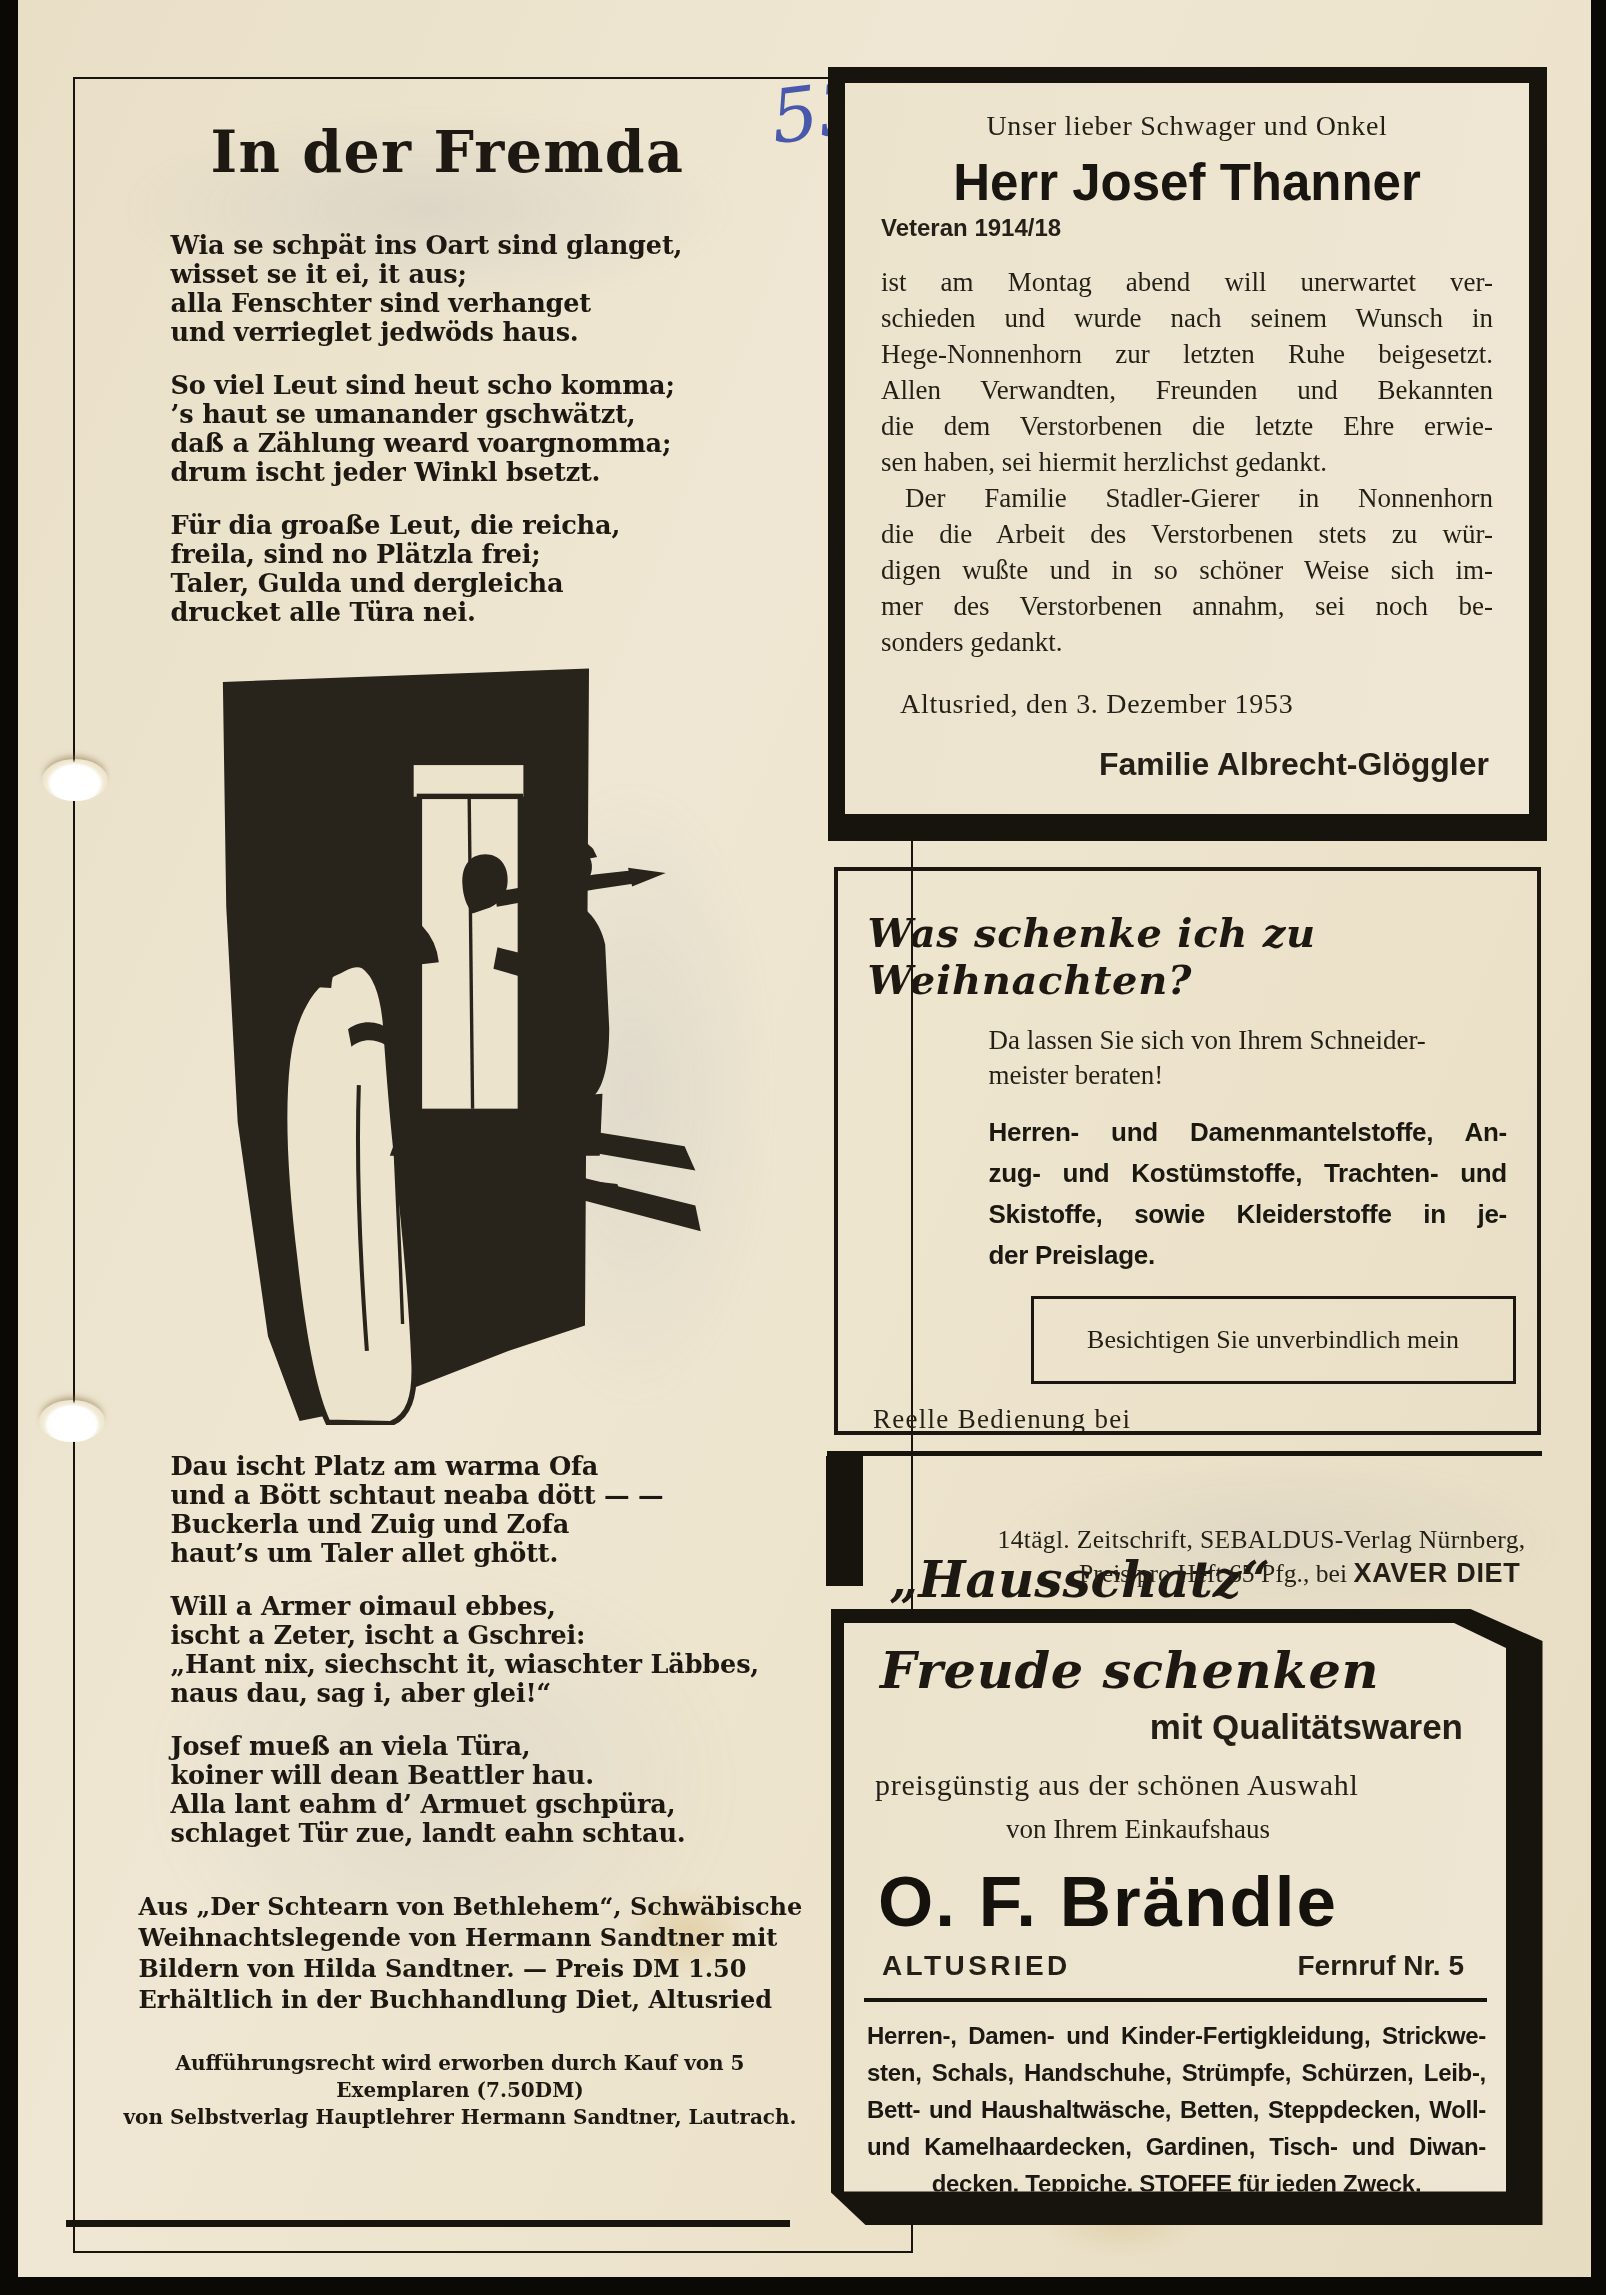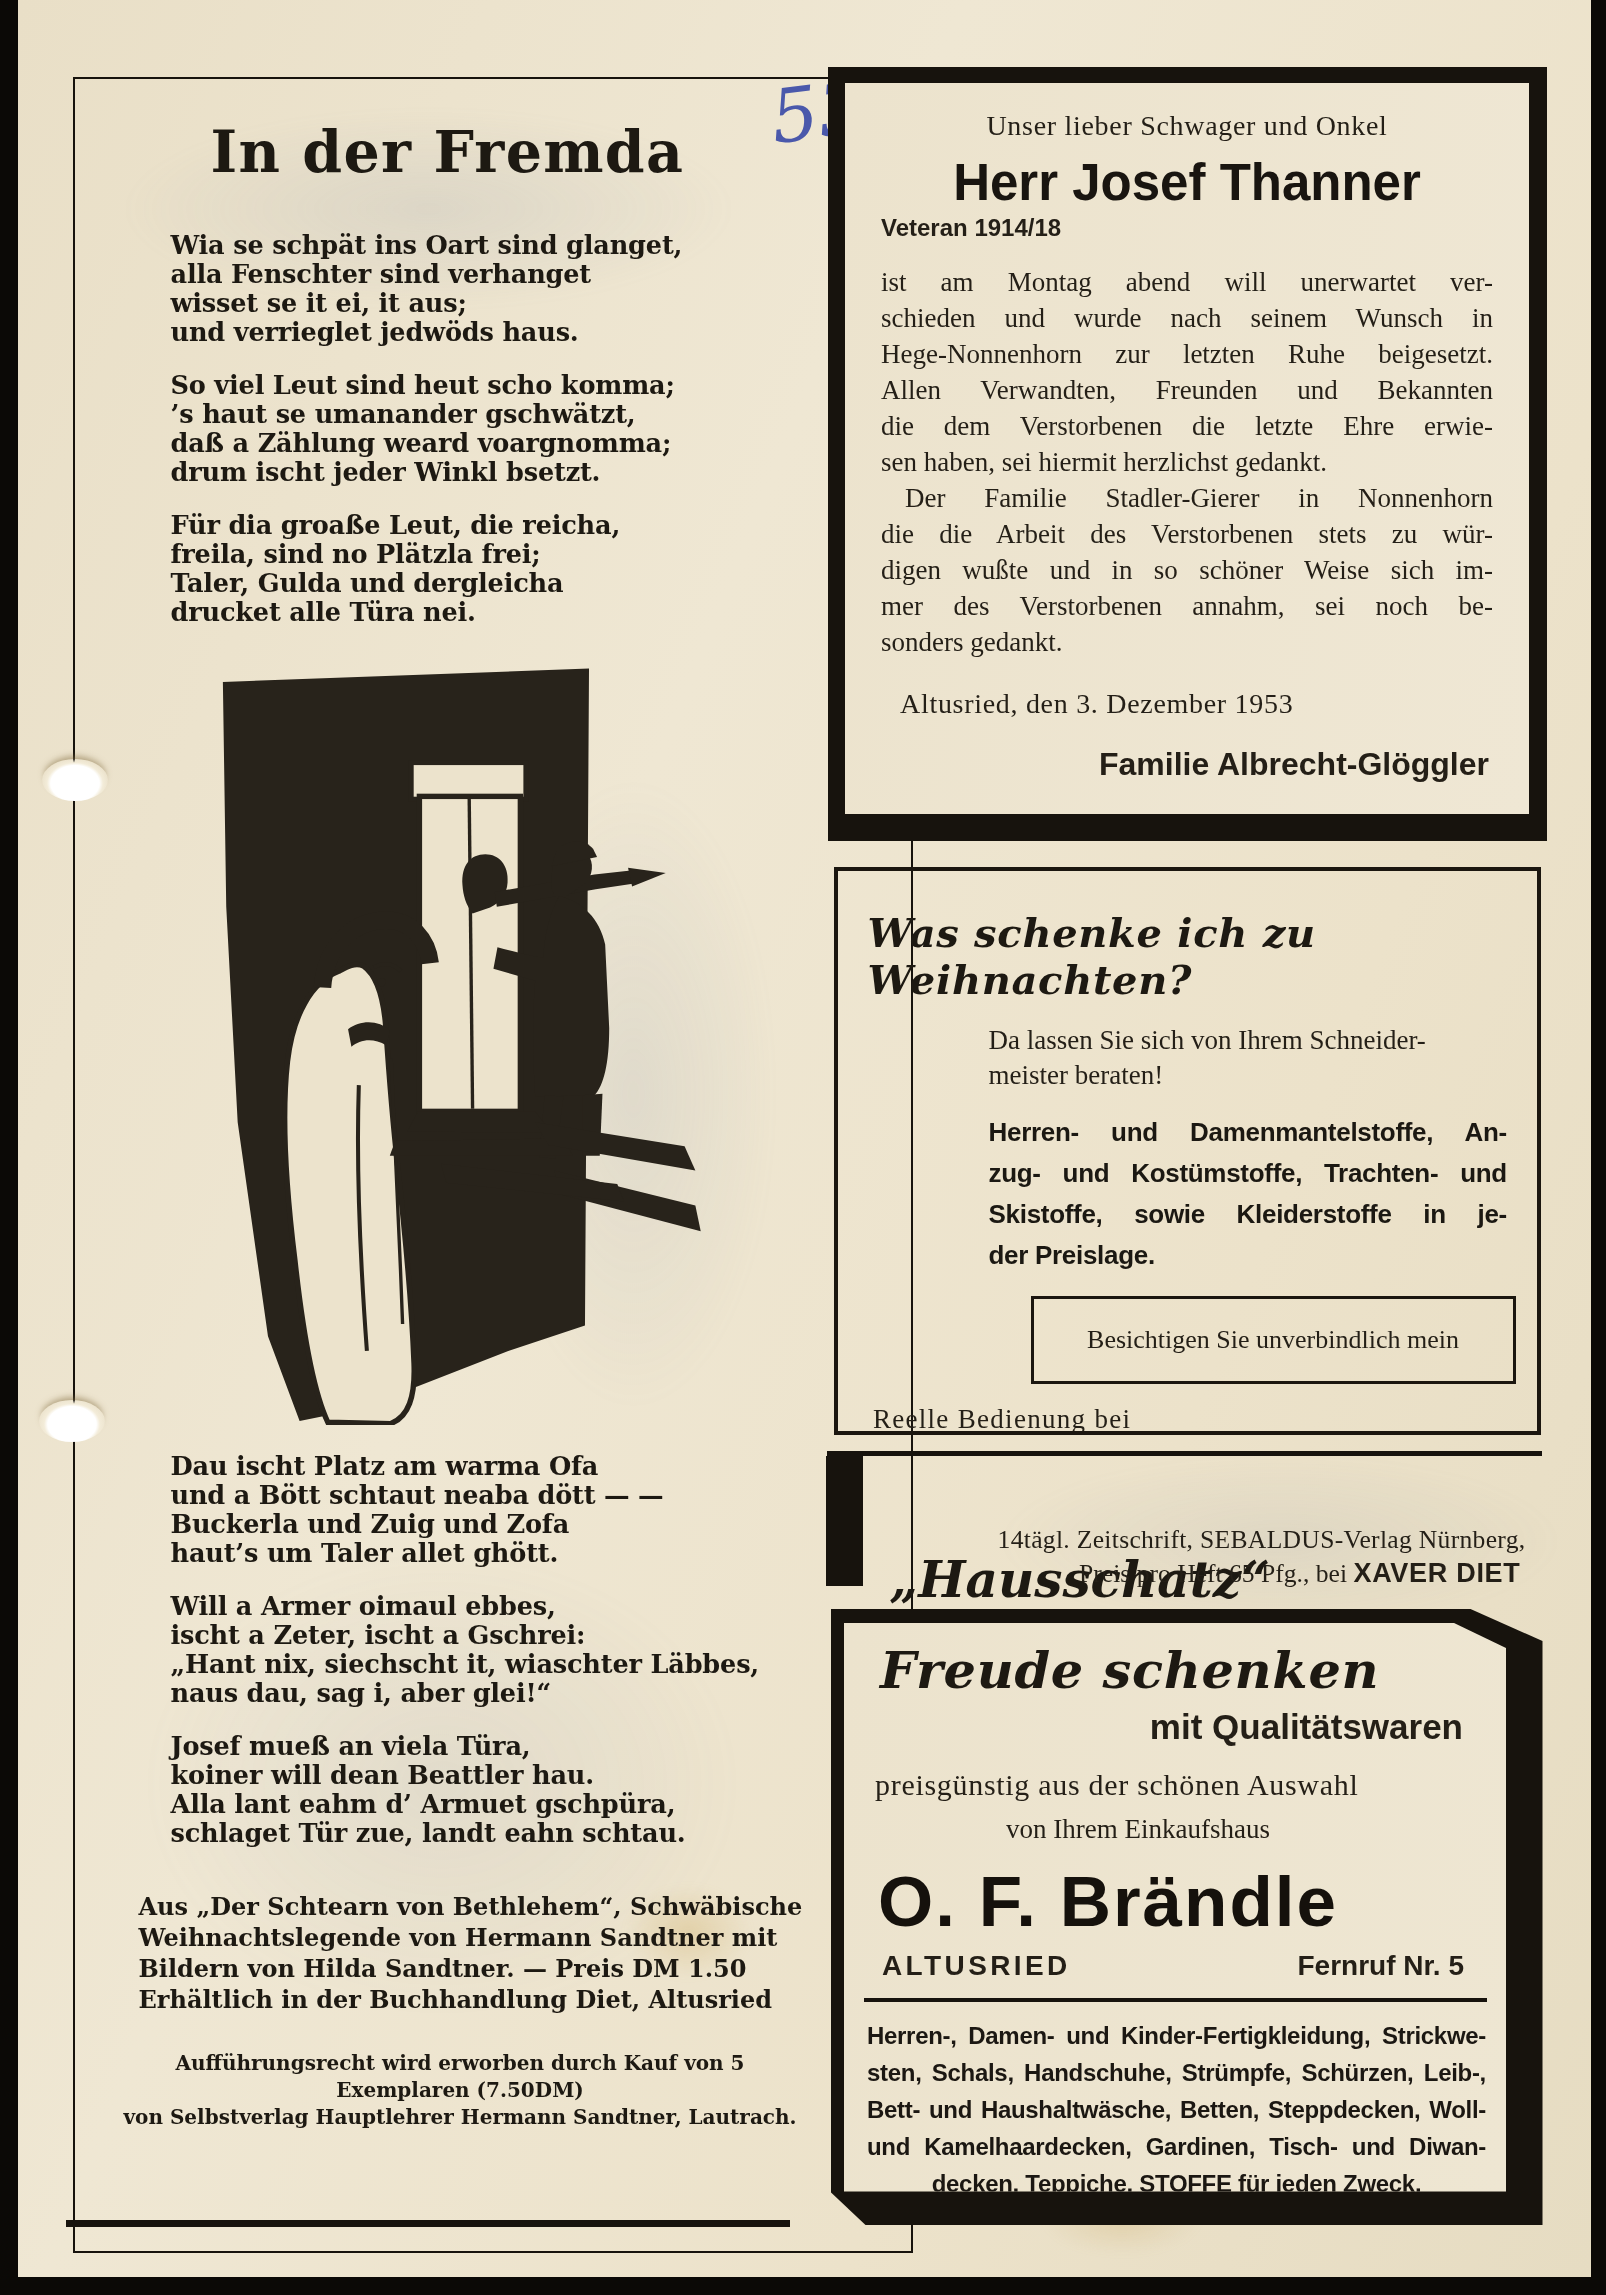--- a/index.html
+++ b/index.html
@@ -116,22 +116,22 @@
   <div class="stain" style="left:606px;top:1885px;width:128px;height:94px;background:radial-gradient(ellipse,rgba(196,158,72,0.28),transparent 70%);"></div>
   <div class="stain" style="left:1023px;top:2181px;width:162px;height:74px;background:radial-gradient(ellipse,rgba(192,152,66,0.22),transparent 70%);"></div>
   <div class="stain" style="left:1427px;top:289px;width:61px;height:40px;background:radial-gradient(ellipse,rgba(170,120,50,0.5),transparent 70%);"></div>
 
   <div class="poem-box">
     <div class="poem-title">In der Fremda</div>
 
     <div class="stanzas1">
       <div class="stanza">
         <div class="pline">Wia se schpät ins Oart sind glanget,</div>
+        <div class="pline">wisset se it ei, it aus;</div>
         <div class="pline">alla Fenschter sind verhanget</div>
-        <div class="pline">wisset se it ei, it aus;</div>
         <div class="pline">und verrieglet jedwöds haus.</div>
       </div>
       <div class="stanza">
         <div class="pline">So viel Leut sind heut scho komma;</div>
         <div class="pline">’s haut se umanander gschwätzt,</div>
         <div class="pline">daß a Zählung weard voargnomma;</div>
         <div class="pline">drum ischt jeder Winkl bsetzt.</div>
       </div>
       <div class="stanza">
         <div class="pline">Für dia groaße Leut, die reicha,</div>

